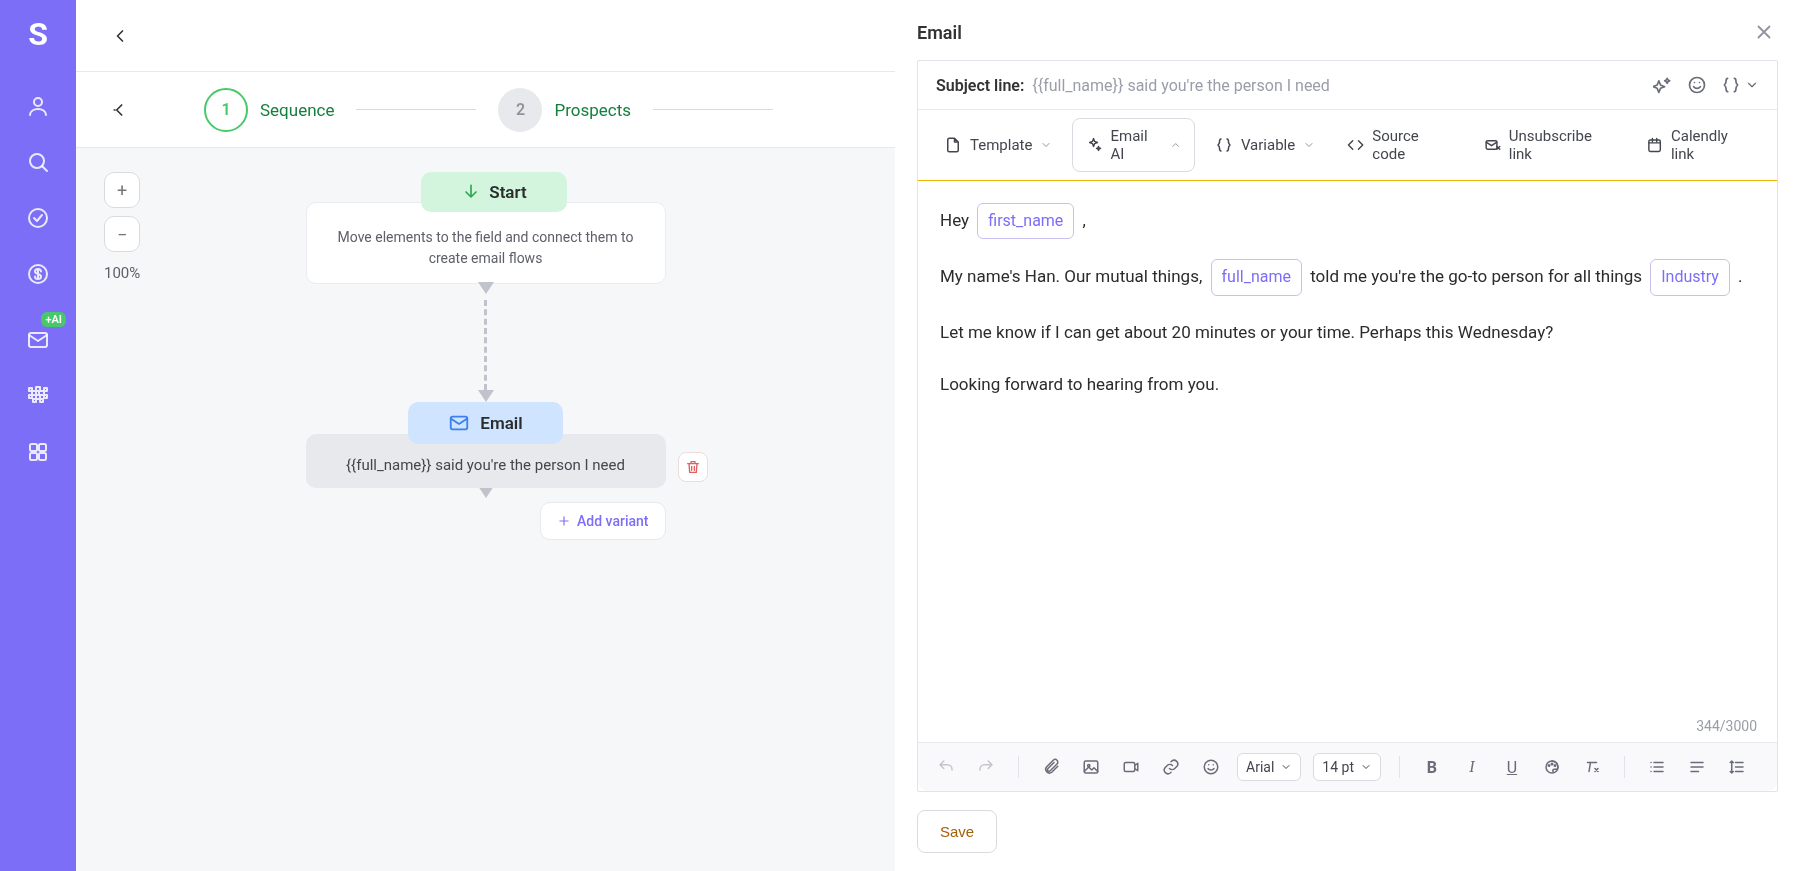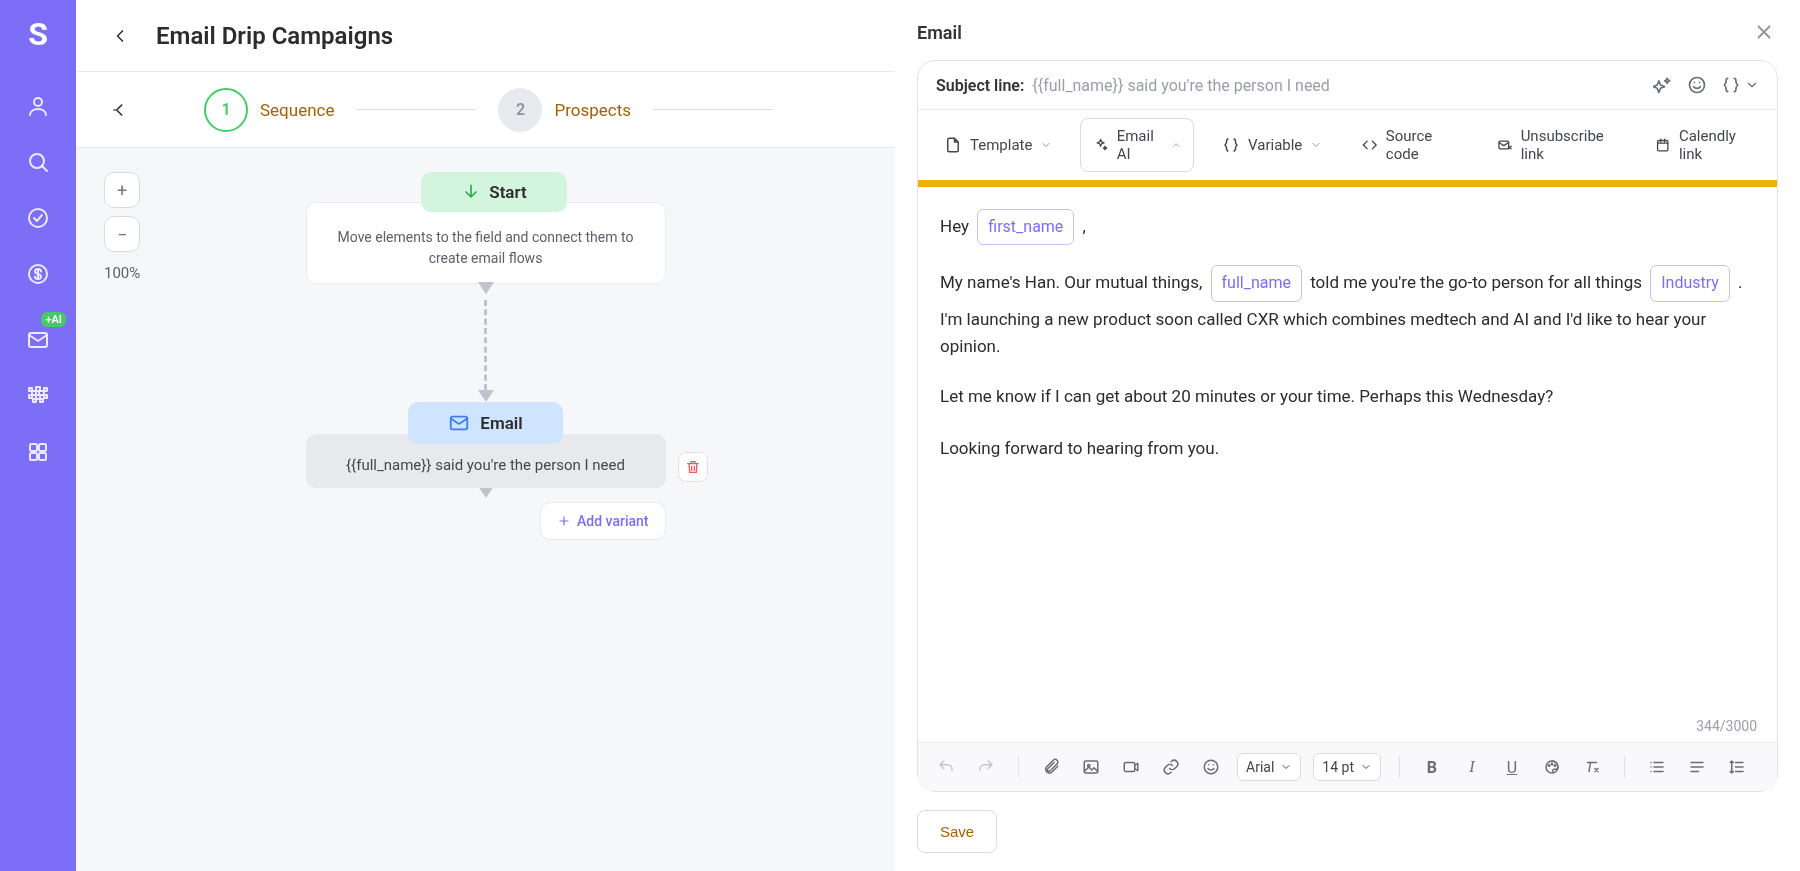--- a/index.html
+++ b/index.html
@@ -18,21 +18,21 @@
   .header h1 { font-size: 24px; font-weight: 600; color: #2c2c2c; }
   .back-btn { width: 32px; height: 32px; border-radius: 50%; display:flex;align-items:center;justify-content:center; cursor:pointer; }
   .back-btn svg { width: 20px; height: 20px; }
 
   .steps-row { display:flex; align-items:center; height: 76px; padding: 0 28px; gap: 22px; background: #fff; border-bottom: 1px solid #e8e9ec; }
   .steps-row .spacer { width: 24px; }
   .step { display:flex; align-items:center; gap: 12px; }
   .step-circle { width: 44px; height: 44px; border-radius: 50%; display:flex;align-items:center;justify-content:center; font-weight:600; font-size: 16px; }
   .step-circle.active { border: 2px solid #47c96a; color: #47c96a; }
   .step-circle.inactive { background: #e8e9ec; color: #8f93a0; }
-  .step-label { font-size: 17px; color: #a16207; }
+  .step-label { font-size: 17px; color: #15803d; }
   .step-line { height: 1px; flex: 0 0 120px; background: #d9dbe0; }
 
   .canvas { flex: 1; position: relative; background:#f6f7f9; overflow:hidden; }
   .zoom-ctrl { position: absolute; left: 28px; top: 24px; display:flex; flex-direction:column; align-items:center; gap:8px; }
   .zoom-btn { width: 36px; height: 36px; border:1px solid #d9dbe0; border-radius:10px; background:#fff; display:flex;align-items:center;justify-content:center; color:#777; font-size:18px; cursor:pointer; }
   .zoom-pct { font-size: 15px; color:#5d5f6a; margin-top: 4px; }
 
   .flow { position:absolute; left: 50%; top: 24px; transform: translateX(-50%); display:flex; flex-direction:column; align-items:center; }
   .node-start { background:#d3f4dd; color:#2c2c2c; padding: 10px 40px; border-radius: 10px; display:flex; align-items:center; gap:8px; font-weight:600; font-size:17px; }
   .node-start svg { width:20px; height:20px; color:#2ea84f; }
@@ -52,27 +52,27 @@
   .add-variant { margin-top:4px; background:#fff; border:1px solid #e8e9ec; border-radius:10px; padding:10px 16px; display:flex;align-items:center;gap:6px; color:#7c6ef6; font-weight:500; cursor:pointer; align-self:flex-end; }
   .add-variant svg { width:14px;height:14px; }
 
   
   .panel { position:absolute; left: 895px; top:0; width: 905px; height: 871px; background:#fff; display:flex; flex-direction:column; padding: 18px 22px; }
   .panel-head { display:flex; align-items:center; justify-content:space-between; margin-bottom: 14px; }
   .panel-head h2 { font-size:18px; font-weight:600; }
   .close-x { width:28px;height:28px;display:flex;align-items:center;justify-content:center;cursor:pointer;color:#8f93a0; }
   .close-x svg { width:22px;height:22px; }
 
-  .editor-box { border:1px solid #e1e3e8; border-radius:18px; display:flex; flex-direction:column; flex:1; min-height:0; }
+  .editor-box { border:1px solid #e1e3e8; border-radius:2px; display:flex; flex-direction:column; flex:1; min-height:0; }
   .subj-row { display:flex; align-items:center; padding: 14px 18px; border-bottom:1px solid #e8e9ec; gap:8px; }
   .subj-label { font-weight:600; font-size:16px; }
   .subj-val { color:#9b9ea8; font-size:16px; flex:1; }
   .subj-icons { display:flex; gap:14px; align-items:center; color:#6a6d78; }
   .subj-icons span { cursor:pointer; display:flex; align-items:center; gap:4px; }
-  .toolbar-row { display:flex; align-items:center; padding: 8px 14px; gap:16px; border-bottom:7px solid #eab308; }
+  .toolbar-row { display:flex; align-items:center; padding: 8px 14px; gap:8px; border-bottom:1px solid #eab308; }
   .tb-btn { display:flex; align-items:center; gap:8px; padding: 8px 12px; border-radius:8px; font-size:15px; color:#44464f; cursor:pointer; }
   .tb-btn svg { width:18px;height:18px; }
   .tb-btn.active { border:1px solid #d9dbe0; }
   .tb-btn .chev { width:12px;height:12px;color:#8f93a0; }
 
   .body-area { flex:1; padding: 22px 22px 8px; font-size:17px; line-height:1.9; color:#2c2c2c; overflow:auto; position:relative; }
   .var-chip { display:inline-block; border:1px solid #c8c0f2; color:#7c6ef6; border-radius:6px; padding: 2px 10px; margin: 0 4px; font-size:16px; }
   .body-area p { margin-bottom: 4px; }
   .body-area .para-gap { margin-top: 20px; }
   .counter { text-align:right; padding: 0 20px 8px; font-size:14px; color:#9b9ea8; }
@@ -141,21 +141,20 @@
     </div>
 </div>
 
 <div class="main">
   <div class="header">
     <div class="back-btn">
         <svg viewBox="0 0 24 24">
           <path d="M15 6l-6 6 6 6"></path>
         </svg>
       </div>
-    <h1>Email Drip Campaigns</h1>
   </div>
   <div class="steps-row">
     <div class="back-btn">
         <svg viewBox="0 0 24 24">
           <path d="M14 6l-6 6 6 6M5 12h1"></path>
         </svg>
       </div>
     <div class="spacer"></div>
     <div class="step">
       <div class="step-circle active">1</div>
@@ -311,21 +310,20 @@
         <span class="var-chip">first_name</span>
         <span> ,</span>
       </p>
       <p class="para-gap">
         <span>My name's Han. Our mutual things, </span>
         <span class="var-chip">full_name</span>
         <span> told me you're the go-to person for all things </span>
         <span class="var-chip">Industry</span>
         <span> .</span>
       </p>
-      <p style="line-height:1.6;">I'm launching a new product soon called CXR which combines medtech and AI and I'd like to hear your opinion.</p>
       <p class="para-gap">Let me know if I can get about 20 minutes or your time. Perhaps this Wednesday?</p>
       <p class="para-gap">Looking forward to hearing from you.</p>
     </div>
     <div class="counter">344/3000</div>
     <div class="fmt-row">
       <div class="ico dis">
           <svg viewBox="0 0 24 24" style="width:18px;height:18px;">
             <path d="M9 14L4 9l5-5M4 9h10a6 6 0 016 6v1"></path>
           </svg>
         </div>

